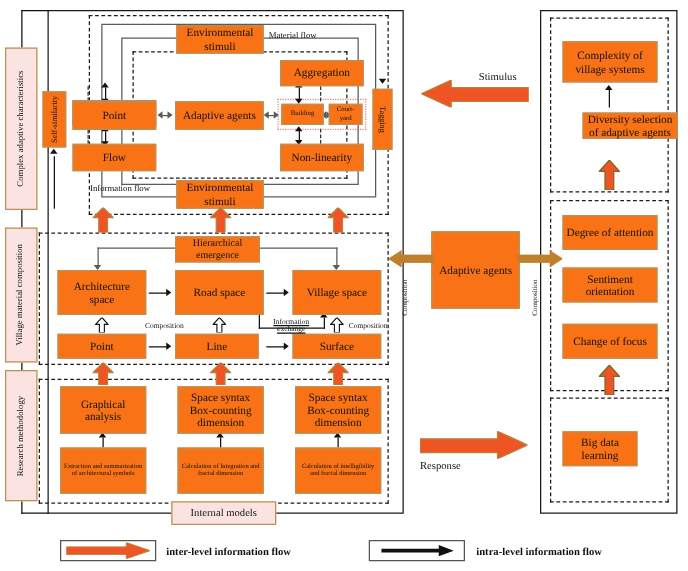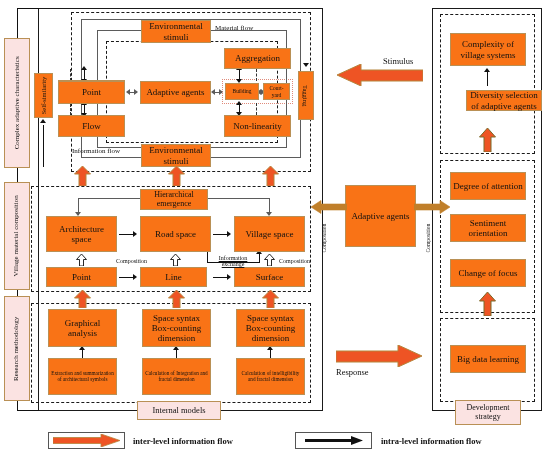--- a/index.html
+++ b/index.html
@@ -327,23 +327,22 @@
   </svg>
 
   <div class="box" style="left:450px; top:172px; width:76px; height:28px;">Degree of attention</div>
   <div class="box" style="left:450px; top:214px; width:76px; height:28px;">Sentiment orientation</div>
   <div class="box" style="left:450px; top:259px; width:76px; height:28px;">Change of focus</div>
 
   <svg class="orange" style="left:479px; top:292px;" width="17" height="24" viewBox="0 0 17 24">
     <polygon points="8.5,0 16.5,9 12,9 12,24 5,24 5,9 0.5,9" fill="#ee5424" stroke="#7a6a28" stroke-width="1"></polygon>
   </svg>
 
-  <div class="box" style="left:450px; top:345px; width:76px; height:28px;">Big data learning</div>
-
-  <div class="box pink" style="left:455px; top:400px; width:66px; height:25px; font-size:8px;">Development strategy</div>
+  <div class="box" style="left:450px; top:345px; width:60px; height:28px;">Big data learning</div>
+
 
   <div class="legendbox" style="left:48px; top:432px; width:77px; height:17px;"></div>
   <svg class="orange" style="left:53px; top:434px;" width="67" height="13" viewBox="0 0 67 13">
     <polygon points="67,6.5 48,0 48,3.5 0,3.5 0,9.5 48,9.5 48,13" fill="#ee5424" stroke="#b5843a" stroke-width="0.8"></polygon>
   </svg>
   <div class="legendtxt" style="left:133px; top:436px;">inter-level information flow</div>
 
   <div class="legendbox" style="left:295px; top:432px; width:77px; height:17px;"></div>
   <svg class="orange" style="left:305px; top:436px;" width="58" height="9" viewBox="0 0 58 9">
     <polygon points="58,4.5 46,0 46,3 0,3 0,6 46,6 46,9" fill="#111"></polygon>

